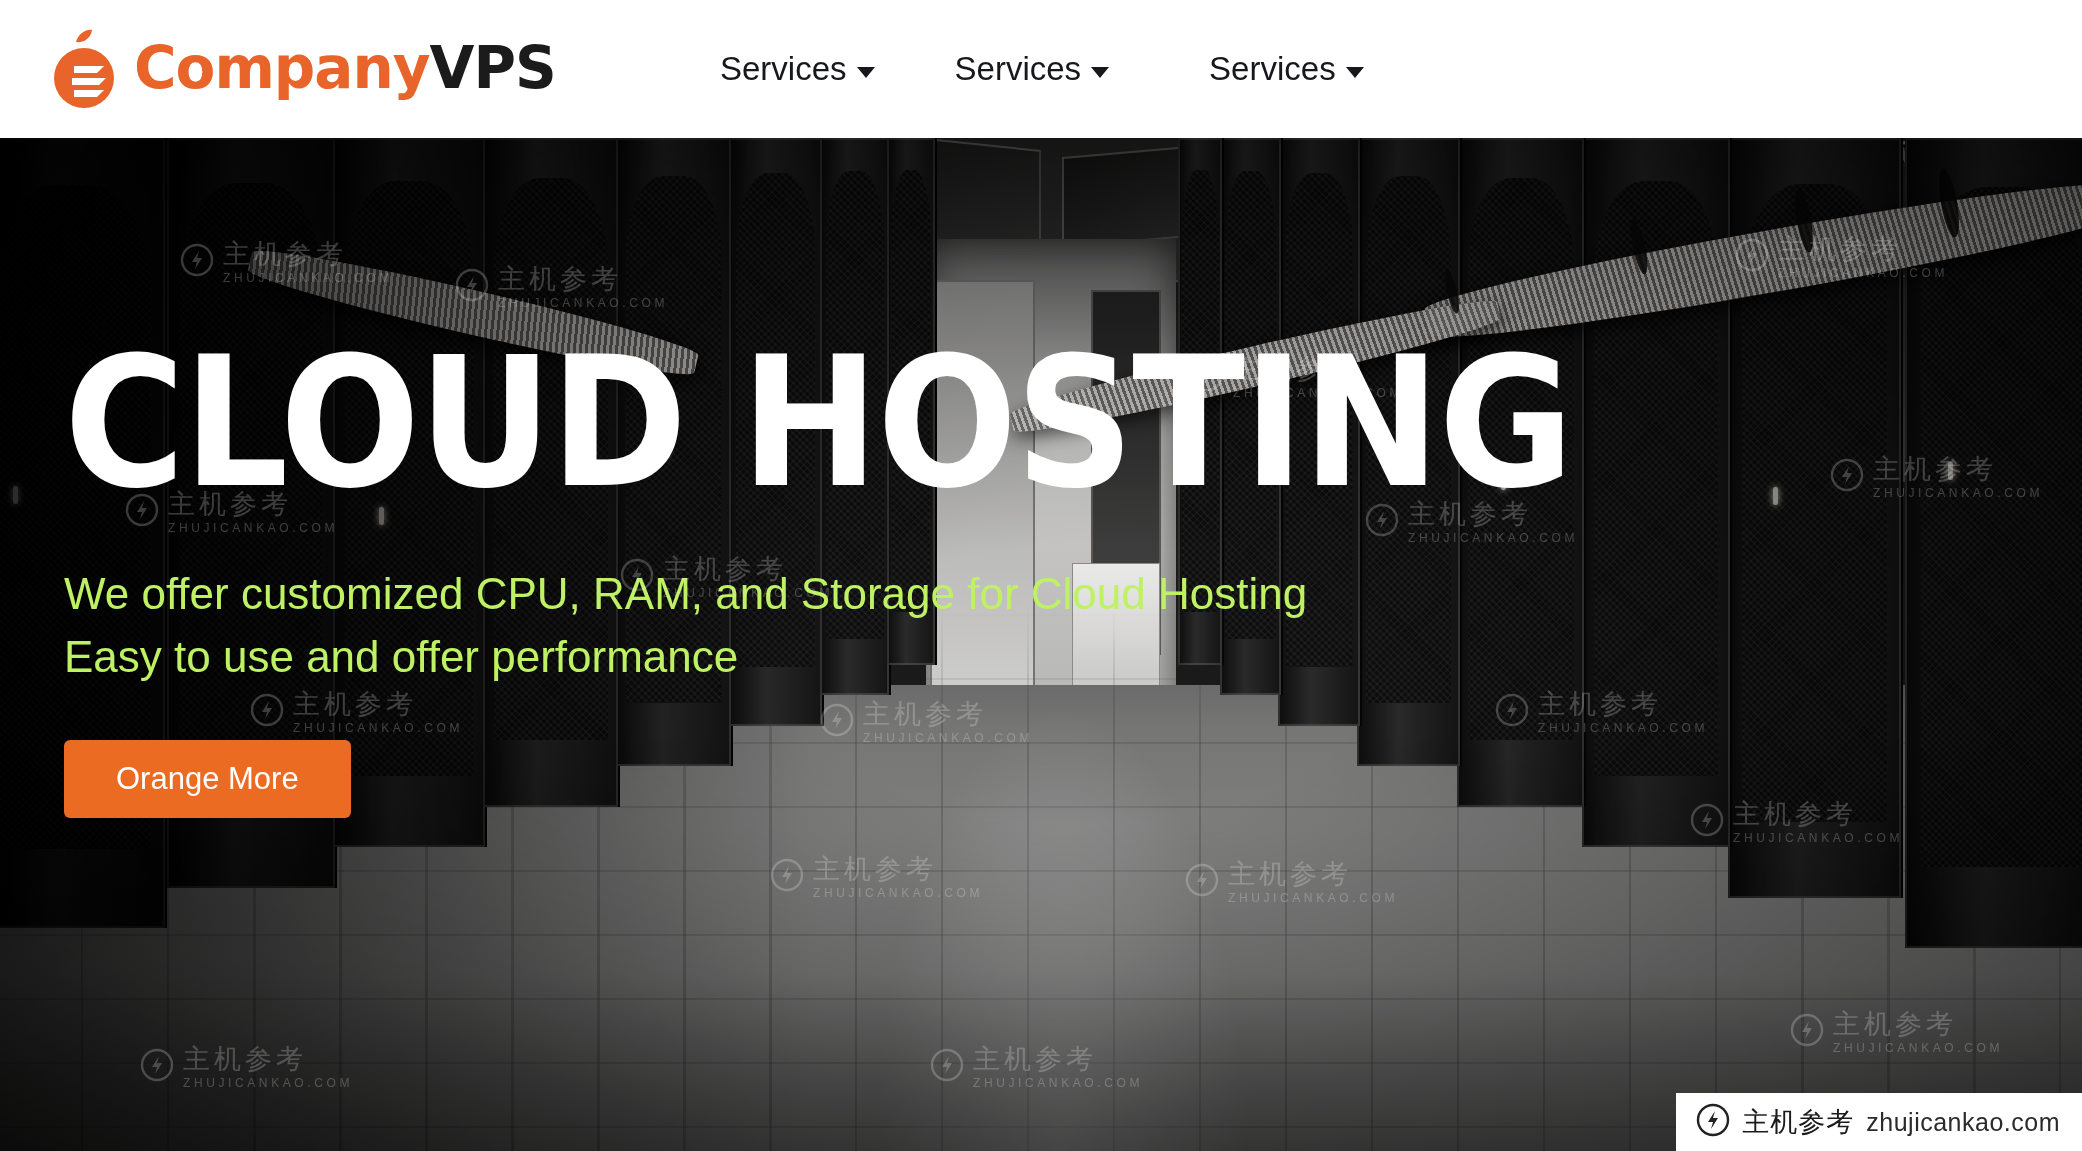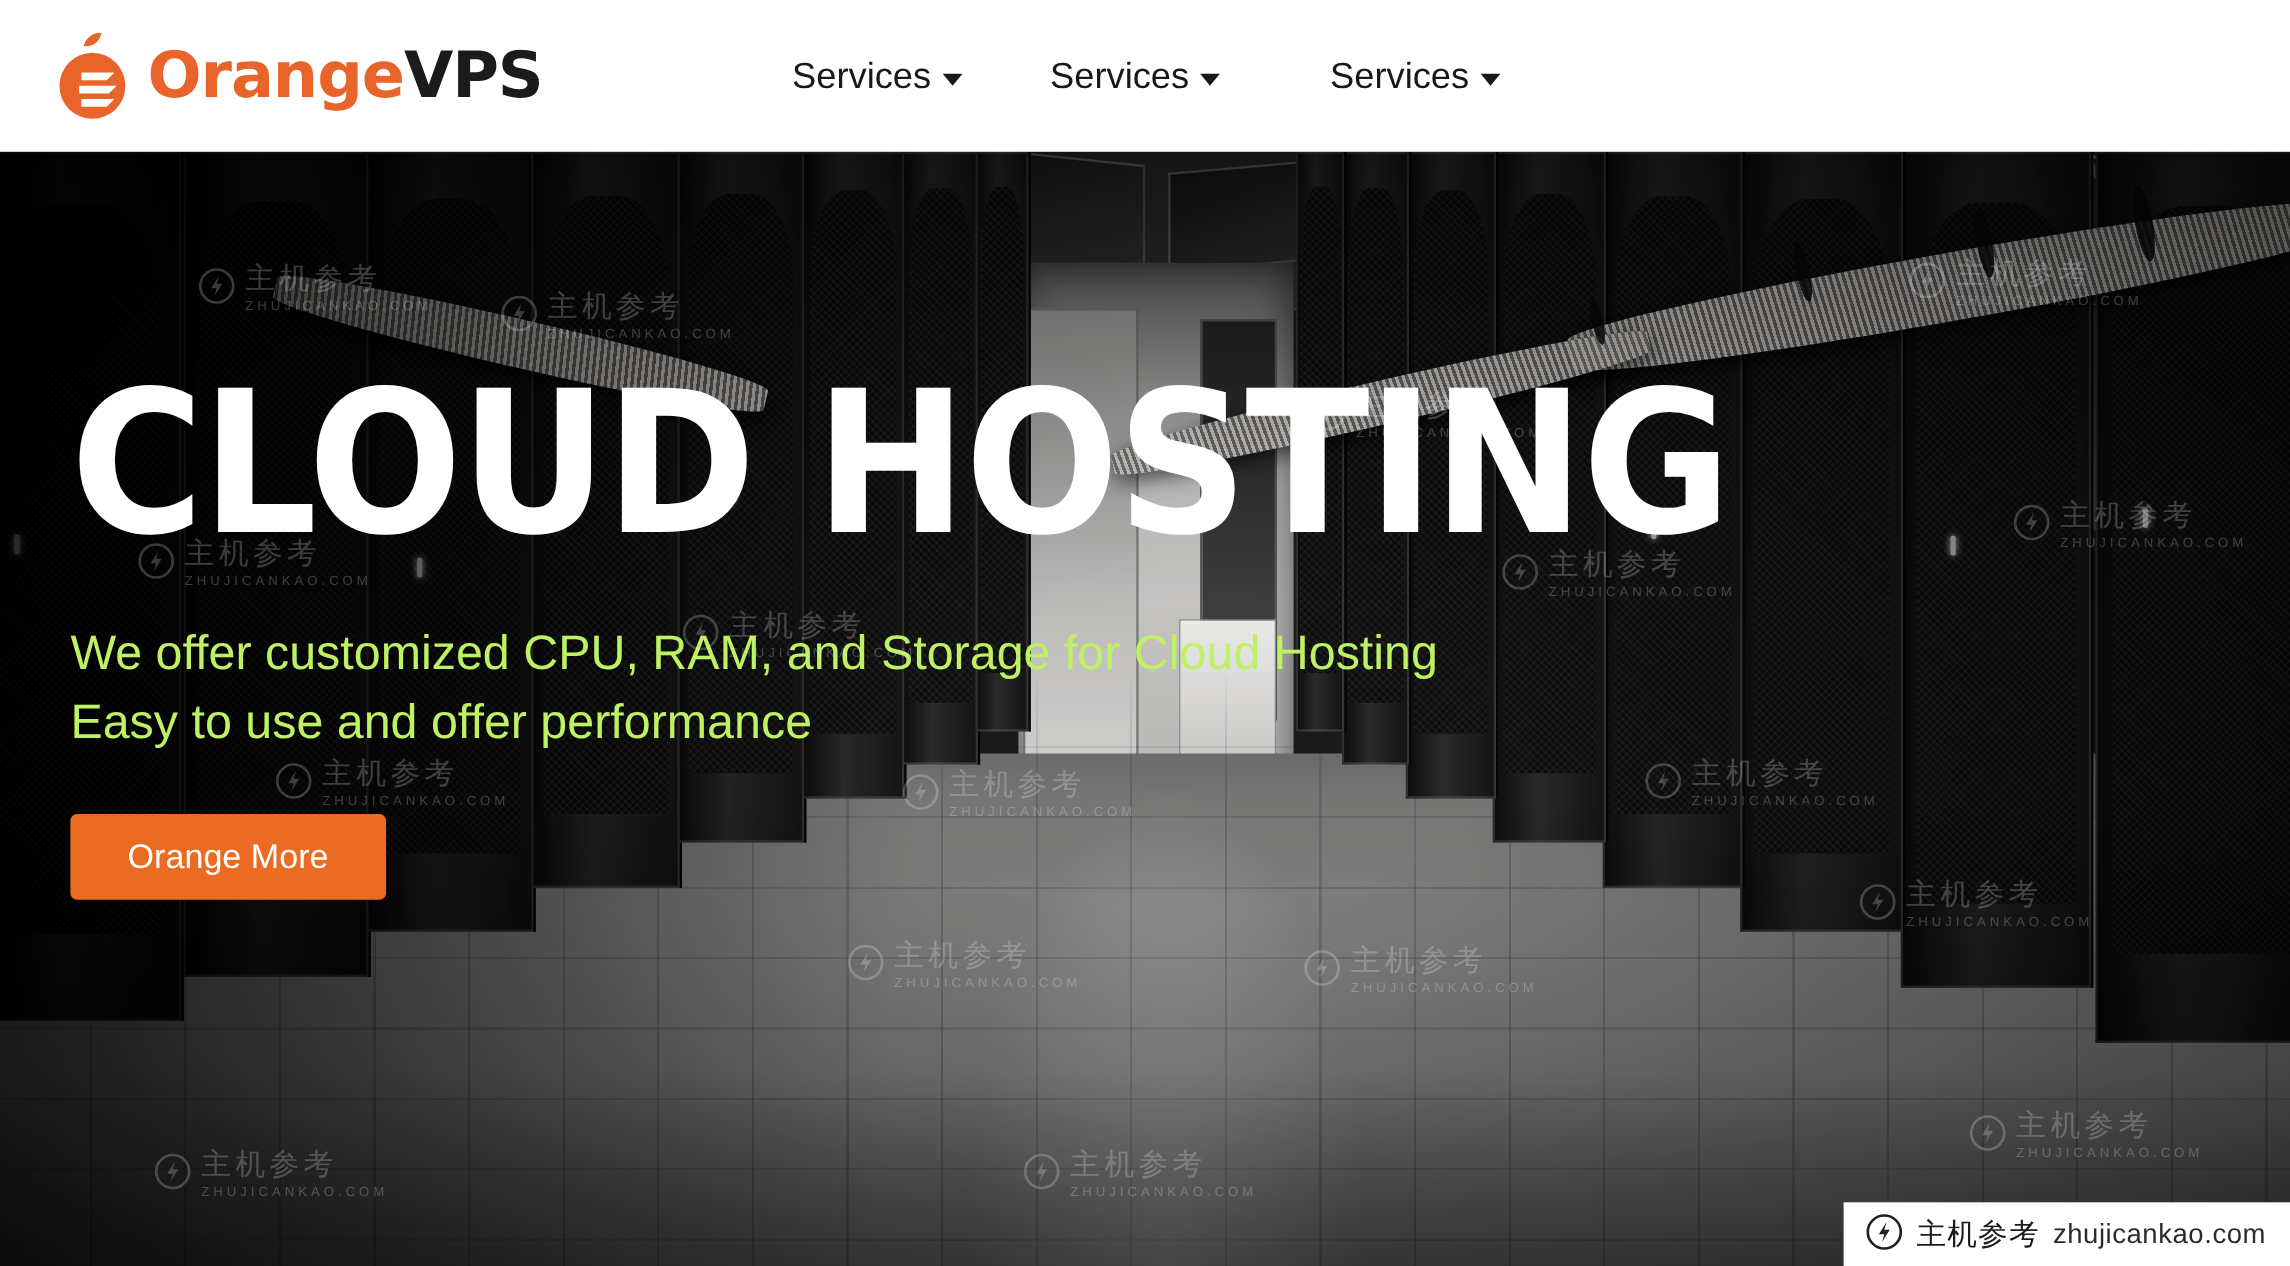--- a/index.html
+++ b/index.html
@@ -482,21 +482,21 @@
     <div id="logo">
       <span class="logo-mark">
         <svg viewBox="0 0 76 84" width="76" height="84" aria-hidden="true">
           <path d="M44 4 C38 3 30 8 28 16 C36 17 43 12 44 4 Z" fill="#e8642a"></path>
           <circle cx="36" cy="52" r="30" fill="#e8642a"></circle>
           <path d="M26 40 h30 l-7 7 h-23 z" fill="#ffffff"></path>
           <path d="M24 52 h34 l-7 7 h-27 z" fill="#ffffff"></path>
           <path d="M26 64 h30 l-7 7 h-23 z" fill="#ffffff"></path>
         </svg>
       </span>
-      <span class="logo-word"><span class="o">Orange</span><span class="v">VPS</span></span>
+      <span class="logo-word"><span class="o">Company</span><span class="v">VPS</span></span>
     </div>
 
     <nav id="nav">
       <div class="nav-item">
         <span>Services</span>
         <span class="caret"></span>
       </div>
       <div class="nav-item">
         <span>Services</span>
         <span class="caret"></span>

